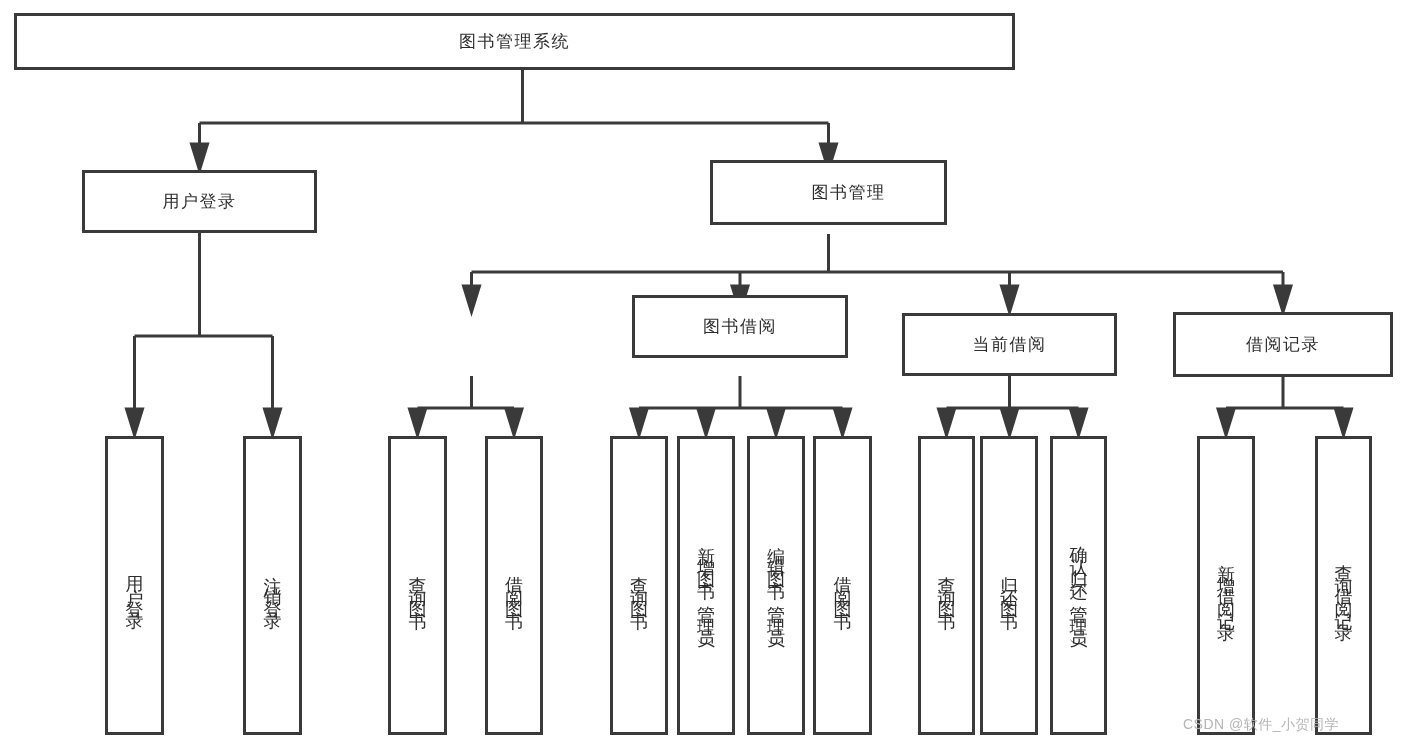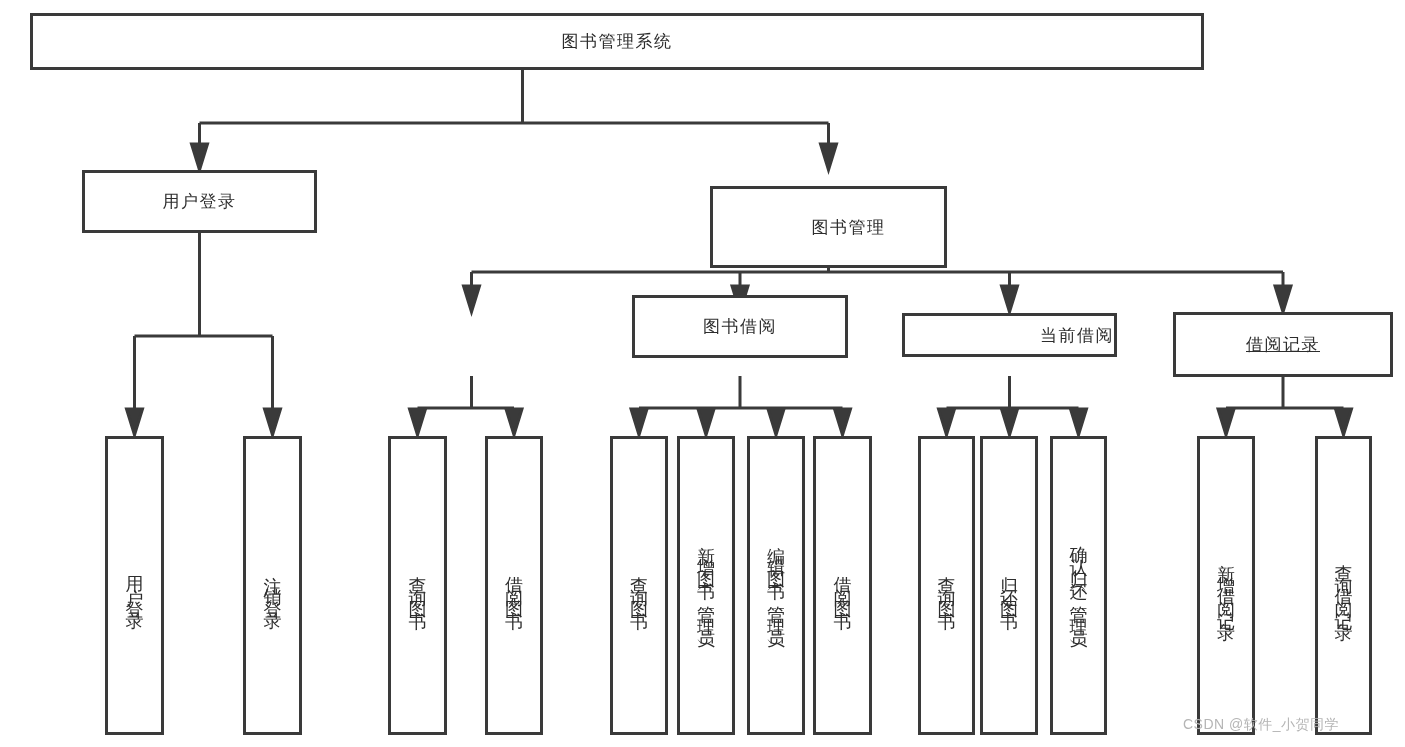--- a/index.html
+++ b/index.html
@@ -90,38 +90,38 @@
       <polygon points="1070.5,409 1086.5,409 1078.5,435"></polygon>
     </g>
 
     <g stroke="#3a3a3a" stroke-width="3" fill="#3a3a3a">
       <path fill="none" d="M1283 377 V408 M1226 408 H1343.5 M1226 408 V412 M1343.5 408 V412"></path>
       <polygon points="1218,409 1234,409 1226,435"></polygon>
       <polygon points="1335.5,409 1351.5,409 1343.5,435"></polygon>
     </g>
   </svg>
 
-  <div class="node hnode" style="left:30px; top:13px; width:1174px; height:57px;">
+  <div class="node hnode" style="left:14px; top:13px; width:1001px; height:57px;">
     <span>图书管理系统</span>
   </div>
 
   <div class="node hnode" style="left:82px; top:170px; width:235px; height:63px;">
     <span>用户登录</span>
   </div>
-  <div class="node hnode" style="left:710px; top:186px; width:237px; height:82px;padding-left:40px;">
+  <div class="node hnode" style="left:710px; top:160px; width:237px; height:65px;padding-left:40px;">
     <span>图书管理</span>
   </div>
 
   <div class="node hnode" style="left:632px; top:295px; width:216px; height:63px;">
     <span>图书借阅</span>
   </div>
-  <div class="node hnode" style="left:902px; top:313px; width:215px; height:44px;justify-content:flex-end;">
+  <div class="node hnode" style="left:902px; top:313px; width:215px; height:63px;">
     <span>当前借阅</span>
   </div>
-  <div class="node hnode" style="left:1173px; top:312px; width:220px; height:65px;text-decoration:underline;">
+  <div class="node hnode" style="left:1173px; top:312px; width:220px; height:65px;">
     <span>借阅记录</span>
   </div>
 
   <div class="node leaf" style="left:105px; top:436px; width:59px; height:299px;">
     <span class="vtext">用户登录</span>
   </div>
   <div class="node leaf" style="left:243px; top:436px; width:59px; height:299px;">
     <span class="vtext">注销登录</span>
   </div>
 

